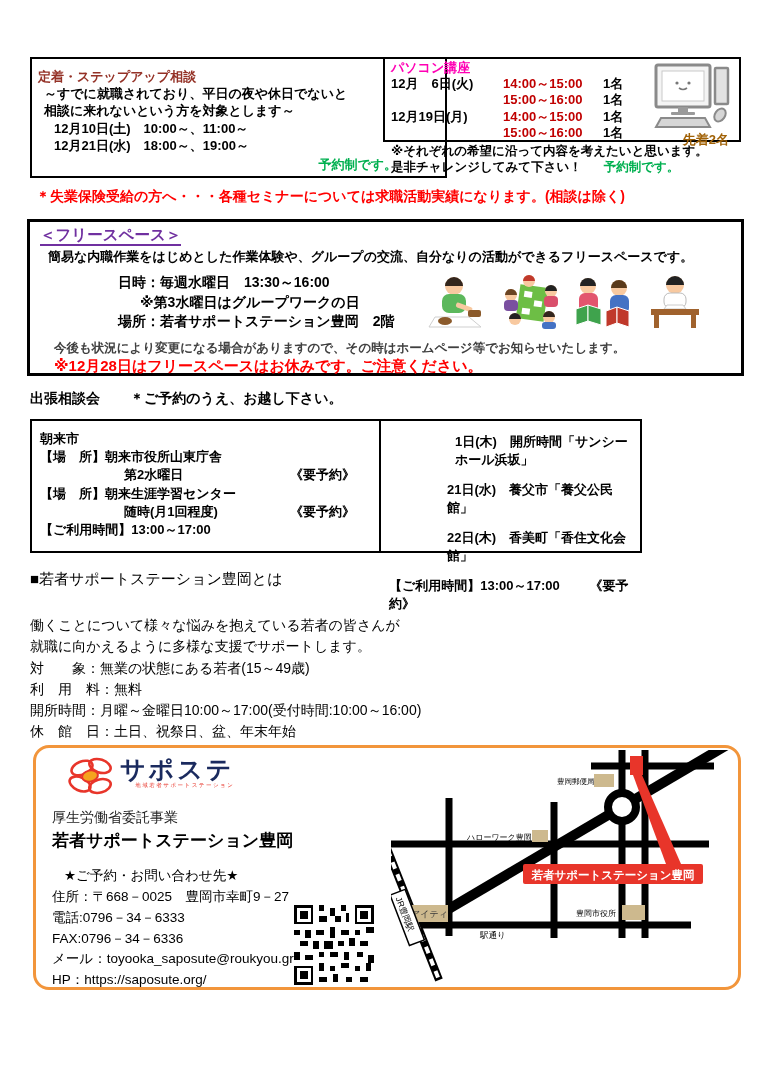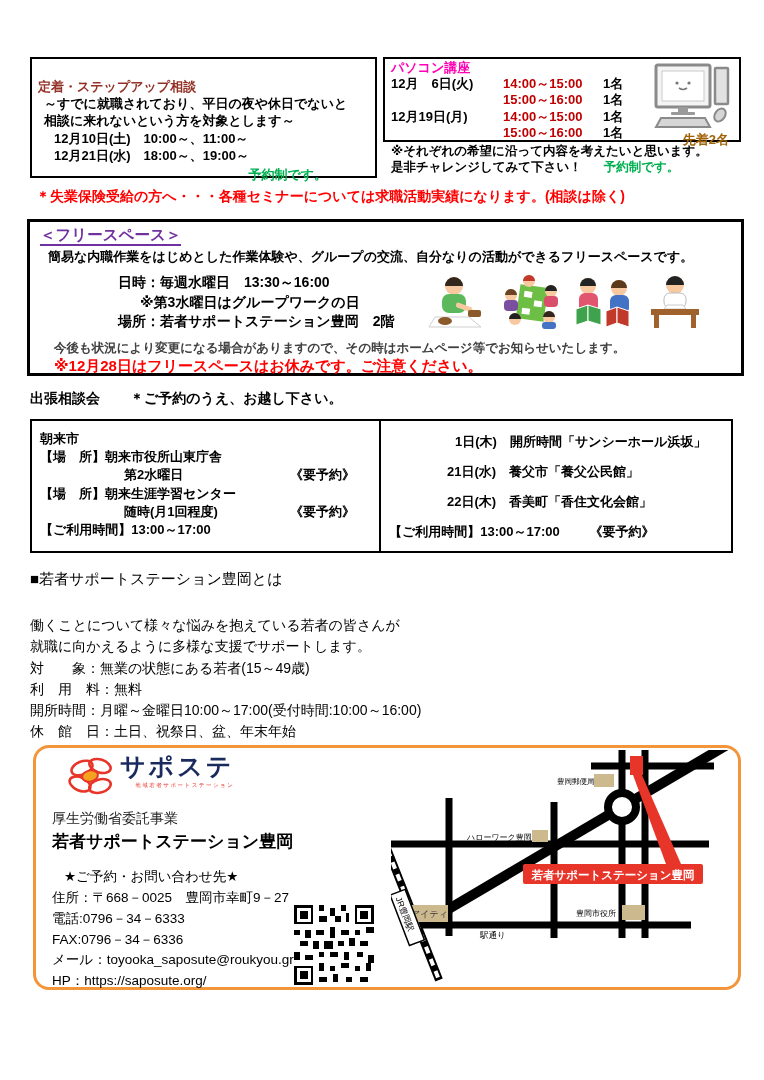--- a/index.html
+++ b/index.html
@@ -5,22 +5,22 @@
   * { margin:0; padding:0; box-sizing:border-box; }
   html,body { background:#ffffff; }
   body {
     width:764px; height:1080px; position:relative; overflow:hidden;
     font-family:"Liberation Sans","DejaVu Sans",sans-serif;
     color:#000;
   }
   .abs { position:absolute; }
 
   
-  .settle-box { left:30px; top:57px; width:347px; height:121px;
-    border:2px solid #000; padding:20px 6px; }
+  .settle-box { left:30px; top:57px; width:417px; height:121px;
+    border:2px solid #000; padding:10px 6px; }
   .settle-title { color:#943126; font-weight:bold; font-size:13px; line-height:1.25; }
   .settle-line { font-weight:bold; font-size:13px; line-height:1.32; padding-left:6px; }
   .settle-date { font-weight:bold; font-size:13px; line-height:1.32; padding-left:16px; }
   .settle-note { color:#00B050; font-weight:bold; font-size:13px; text-align:right; padding-right:42px; margin-top:2px; }
 
   .pc-box { left:383px; top:57px; width:358px; height:85px;
     border:2px solid #000; padding:1px 6px; position:absolute; }
   .pc-title { color:#FF00B4; font-weight:bold; font-size:13px; line-height:1.2; }
   .pc-row { display:flex; font-weight:bold; font-size:13px; line-height:1.28; }
   .pc-date { width:112px; }
@@ -44,21 +44,21 @@
   .fs-mid { display:flex; margin-top:7px; align-items:flex-start; }
   .fs-schedule { margin-left:78px; font-weight:bold; font-size:14px; line-height:1.38; }
   .fs-gw { padding-left:22px; }
   .fs-people { margin-left:auto; margin-right:26px; display:flex; gap:10px; align-items:flex-end; }
   .fs-notice1 { color:#404040; font-weight:bold; font-size:12.5px; margin-top:7px; padding-left:14px; }
   .fs-notice2 { color:#FF0000; font-weight:bold; font-size:15px; padding-left:14px; }
 
   
   .outreach-head { left:30px; top:390px; font-weight:bold; font-size:14px; }
   .outreach-sub { margin-left:26px; }
-  .outreach-table { left:30px; top:419px; width:703px; height:134px;
+  .outreach-table { left:30px; top:419px; width:612px; height:134px;
     border:2px solid #000; display:flex; }
   .ot-left { width:349px; border-right:2px solid #000; padding:9px 10px 4px 8px;
     font-weight:bold; font-size:13px; line-height:1.4; }
   .ot-indent { display:flex; }
   .ot-indent .main { padding-left:84px; }
   .ot-indent .badge { margin-left:auto; margin-right:14px; }
   .ot-right { flex:1; padding:8px 8px 4px 8px; font-weight:bold; font-size:13px; }
   .ot-vrow { padding-left:58px; margin-bottom:12px; }
   .ot-vrow.first { padding-left:66px; margin-top:4px; }
   .ot-rhours { margin-top:2px; }
@@ -66,21 +66,21 @@
 
   
   .about { left:30px; top:570px; width:700px; }
   .about-heading { font-weight:normal; font-size:15px; margin-bottom:26px; }
   .about-line { font-size:14px; line-height:1.52; }
 
   
   .footer-box { left:33px; top:745px; width:708px; height:245px;
     border:3px solid #F2953B; border-radius:16px; }
   .fb-left { position:absolute; left:16px; top:8px; width:335px; }
-  .logo-row { display:flex; align-items:flex-start; margin-left:16px; gap:4px;font-family:Liberation Mono, monospace; }
+  .logo-row { display:flex; align-items:flex-start; margin-left:16px; gap:4px; }
   .logo-textcol { display:flex; flex-direction:column; }
   .logo-text { color:#1A2A5E; font-weight:bold; font-size:25px; letter-spacing:3px; line-height:1.05; }
   .logo-tagline { color:#E8352A; font-size:5.5px; letter-spacing:1.5px; align-self:flex-end; }
   .fb-agency { font-size:14px; color:#222; margin-top:7px; }
   .fb-org { font-size:17px; font-weight:bold; margin-top:2px; }
   .fb-contact { font-size:13.5px; margin-top:15px; padding-left:12px; }
   .fb-line { font-size:13.5px; margin-top:3px; line-height:1.32; }
   .fb-qr { position:absolute; left:258px; top:157px; }
   .fb-map { position:absolute; left:355px; top:2px; }
   svg text { font-family:"Liberation Sans","DejaVu Sans",sans-serif; }

